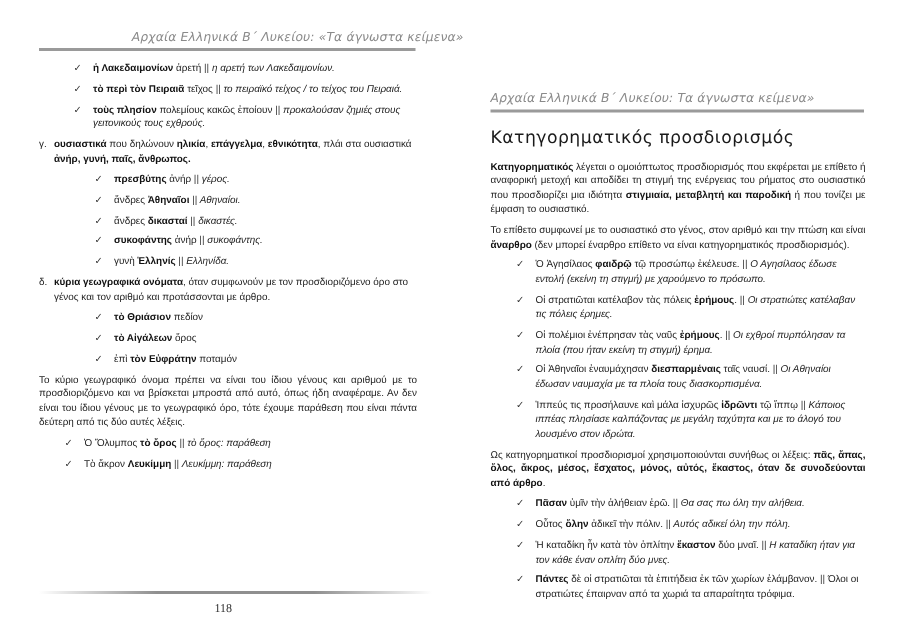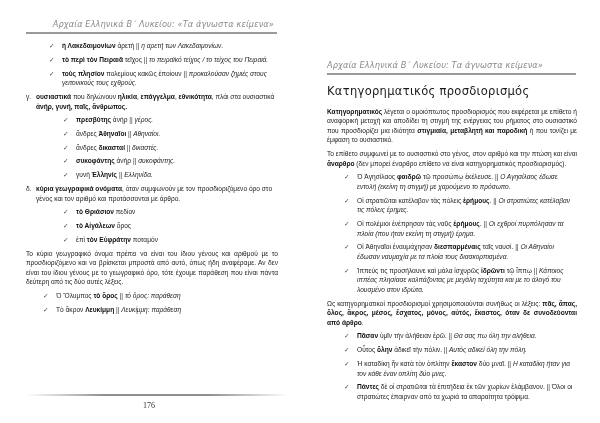--- a/index.html
+++ b/index.html
@@ -1,18 +1,18 @@
 <!DOCTYPE html>
 <html><head>
 <meta charset="utf-8">
 <style>
   html, body { margin:0; padding:0; background:#ffffff; }
   body { width:600px; height:423px; overflow:hidden; position:relative;
          font-family:"Liberation Sans", sans-serif; color:#1a1a1a; }
-  .page { position:absolute; top:0; width:300px; height:387px; background:#fff; }
+  .page { position:absolute; top:0; width:300px; height:387px; background:#fff;padding-left:35px; }
   #page-left { left:0; }
   #page-right { left:300px;margin-top:41px; }
   .running-head { position:absolute; top:19px; font-family:"DejaVu Sans", sans-serif;
          font-style:italic; font-size:8.2px; color:#8a8a8a; letter-spacing:0.1px; white-space:nowrap; }
   #page-left .running-head { right:26px; }
   #page-right .running-head { left:27px; }
   .head-rule { position:absolute; top:32px; height:2px; background:#9a9a9a; }
   #page-left .head-rule { left:26px; width:251px; }
   #page-right .head-rule { left:27px; width:249px; }
   .foot-rule { position:absolute; top:394px; height:2px;
@@ -109,21 +109,21 @@
       <span class="check">✓</span>
       <span>Ὁ Ὄλυμπος </span><b>τὸ ὄρος</b><span> </span><span class="sep">||</span><i> τὸ ὄρος: παράθεση</i>
     </div>
     <div class="bullet shallow" style="margin-left:10px">
       <span class="check">✓</span>
       <span>Τὸ ἄκρον </span><b>Λευκίμμη</b><span> </span><span class="sep">||</span><i> Λευκίμμη: παράθεση</i>
     </div>
   </div>
 
   <div class="foot-rule"></div>
-  <div class="page-number">176</div>
+  <div class="page-number">118</div>
 </div>
 
 <div class="page" id="page-right">
   <div class="running-head">Αρχαία Ελληνικά Β΄ Λυκείου: Τα άγνωστα κείμενα»</div>
   <div class="head-rule"></div>
 
   <div class="content">
     <div class="section-title">Κατηγορηματικός προσδιορισμός</div>
 
     <p class="para">

